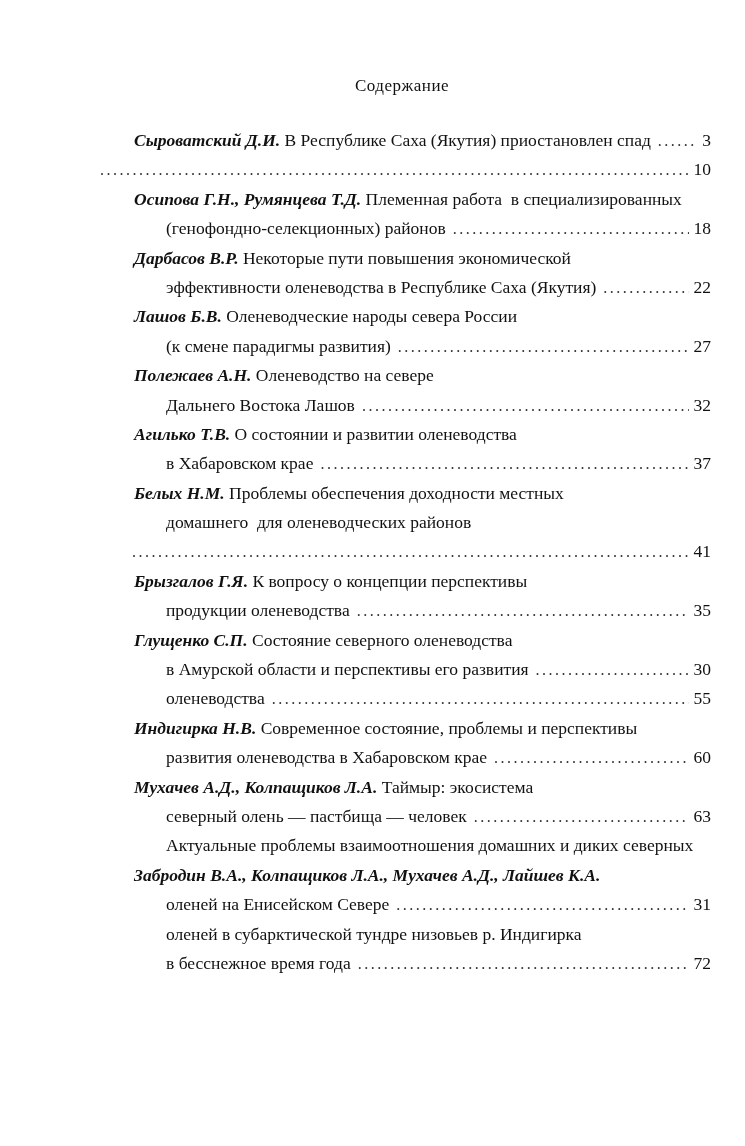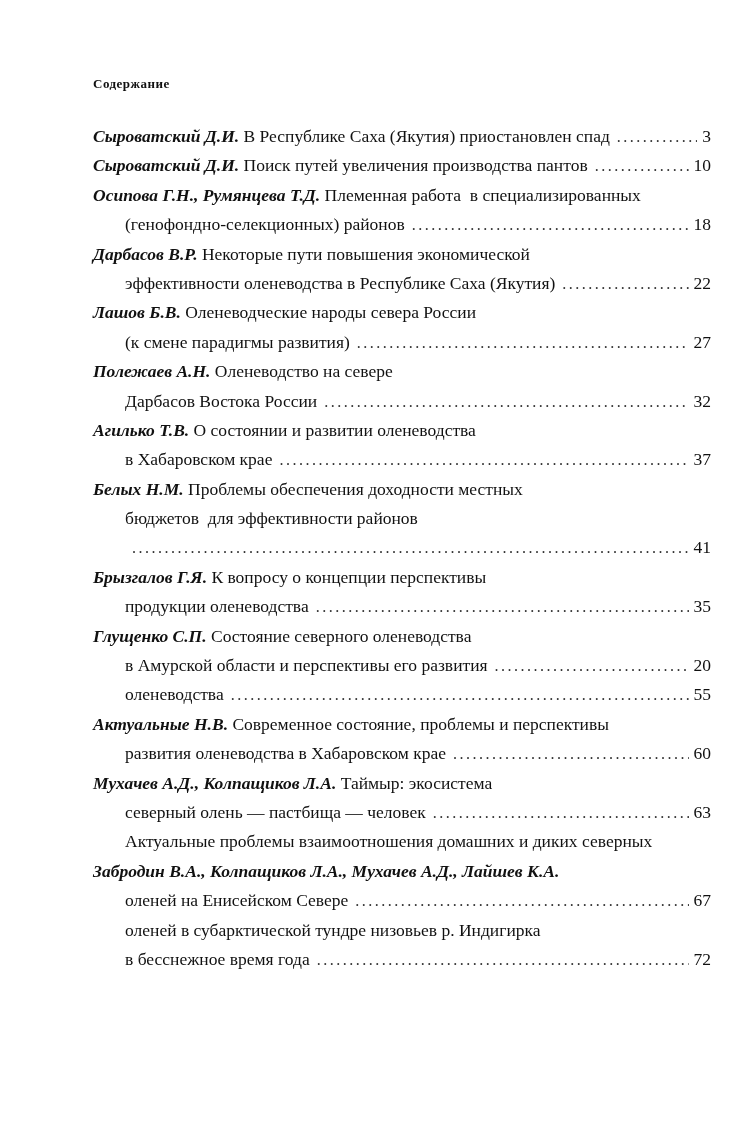--- a/index.html
+++ b/index.html
@@ -15,41 +15,42 @@
     font-family: "Liberation Serif", "DejaVu Serif", serif;
     color: #111111;
     overflow: hidden;
   }
   .content {
     margin-left: 93px;
     width: 618px;
     padding-top: 76px;
   }
   .toc-title {
-    font-size: 13px;
-    font-weight: bold;
-    text-align: left;
+    font-size: 17px;
+    font-weight: normal;
+    text-align: center;
     margin: 0 0 30px 0;
     letter-spacing: 0.5px;
   }
   .toc-list {
     font-size: 17.5px;
   }
   .toc-line {
     display: flex;
     align-items: baseline;
     line-height: 29.4px;
     height: 29.4px;
   }
   .toc-line.indent {
     padding-left: 32px;
   }
   .line-text {
     white-space: pre;
     flex-shrink: 0;
+    margin-left: 41px;
   }
   .author {
     font-weight: bold;
     font-style: italic;
   }
   .leader {
     flex: 1 1 auto;
     overflow: hidden;
     white-space: nowrap;
     margin: 0 5px 0 7px;
@@ -72,21 +73,20 @@
 <div class="page">
   <div class="content">
     <h1 class="toc-title">Содержание</h1>
     <div class="toc-list">
         <div class="toc-line">
           <span class="line-text"><span class="author">Сыроватский Д.И. </span><span>В Республике Саха (Якутия) приостановлен спад</span></span>
           <span class="leader"></span>
           <span class="page-num">3</span>
         </div>
         <div class="toc-line">
-          <span class="line-text"><span class="author">Сыроватский Д.И. </span><span>Поиск путей увеличения производства пантов</span></span>
           <span class="leader"></span>
           <span class="page-num">10</span>
         </div>
         <div class="toc-line">
           <span class="line-text"><span class="author">Осипова Г.Н., Румянцева Т.Д. </span><span>Племенная работа  в специализированных</span></span>
         </div>
         <div class="toc-line indent">
           <span class="line-text"><span>(генофондно-селекционных) районов</span></span>
           <span class="leader"></span>
           <span class="page-num">18</span>
@@ -104,65 +104,65 @@
         </div>
         <div class="toc-line indent">
           <span class="line-text"><span>(к смене парадигмы развития)</span></span>
           <span class="leader"></span>
           <span class="page-num">27</span>
         </div>
         <div class="toc-line">
           <span class="line-text"><span class="author">Полежаев А.Н. </span><span>Оленеводство на севере</span></span>
         </div>
         <div class="toc-line indent">
-          <span class="line-text"><span>Дарбасов Востока России</span></span>
+          <span class="line-text"><span>Дальнего Востока Лашов</span></span>
           <span class="leader"></span>
           <span class="page-num">32</span>
         </div>
         <div class="toc-line">
           <span class="line-text"><span class="author">Агилько Т.В. </span><span>О состоянии и развитии оленеводства</span></span>
         </div>
         <div class="toc-line indent">
           <span class="line-text"><span>в Хабаровском крае</span></span>
           <span class="leader"></span>
           <span class="page-num">37</span>
         </div>
         <div class="toc-line">
           <span class="line-text"><span class="author">Белых Н.М. </span><span>Проблемы обеспечения доходности местных</span></span>
         </div>
         <div class="toc-line indent">
-          <span class="line-text"><span>бюджетов  для эффективности районов</span></span>
+          <span class="line-text"><span>домашнего  для оленеводческих районов</span></span>
         </div>
         <div class="toc-line indent">
           <span class="leader"></span>
           <span class="page-num">41</span>
         </div>
         <div class="toc-line">
           <span class="line-text"><span class="author">Брызгалов Г.Я. </span><span>К вопросу о концепции перспективы</span></span>
         </div>
         <div class="toc-line indent">
           <span class="line-text"><span>продукции оленеводства</span></span>
           <span class="leader"></span>
           <span class="page-num">35</span>
         </div>
         <div class="toc-line">
           <span class="line-text"><span class="author">Глущенко С.П. </span><span>Состояние северного оленеводства</span></span>
         </div>
         <div class="toc-line indent">
           <span class="line-text"><span>в Амурской области и перспективы его развития</span></span>
           <span class="leader"></span>
-          <span class="page-num">20</span>
+          <span class="page-num">30</span>
         </div>
         <div class="toc-line indent">
           <span class="line-text"><span>оленеводства</span></span>
           <span class="leader"></span>
           <span class="page-num">55</span>
         </div>
         <div class="toc-line">
-          <span class="line-text"><span class="author">Актуальные Н.В. </span><span>Современное состояние, проблемы и перспективы</span></span>
+          <span class="line-text"><span class="author">Индигирка Н.В. </span><span>Современное состояние, проблемы и перспективы</span></span>
         </div>
         <div class="toc-line indent">
           <span class="line-text"><span>развития оленеводства в Хабаровском крае</span></span>
           <span class="leader"></span>
           <span class="page-num">60</span>
         </div>
         <div class="toc-line">
           <span class="line-text"><span class="author">Мухачев А.Д., Колпащиков Л.А. </span><span>Таймыр: экосистема</span></span>
         </div>
         <div class="toc-line indent">
@@ -172,21 +172,21 @@
         </div>
         <div class="toc-line indent">
           <span class="line-text"><span>Актуальные проблемы взаимоотношения домашних и диких северных</span></span>
         </div>
         <div class="toc-line">
           <span class="line-text"><span class="author">Забродин В.А., Колпащиков Л.А., Мухачев А.Д., Лайшев К.А.</span></span>
         </div>
         <div class="toc-line indent">
           <span class="line-text"><span>оленей на Енисейском Севере</span></span>
           <span class="leader"></span>
-          <span class="page-num">67</span>
+          <span class="page-num">31</span>
         </div>
         <div class="toc-line indent">
           <span class="line-text"><span>оленей в субарктической тундре низовьев р. Индигирка</span></span>
         </div>
         <div class="toc-line indent">
           <span class="line-text"><span>в бесснежное время года</span></span>
           <span class="leader"></span>
           <span class="page-num">72</span>
         </div>
       </div>

